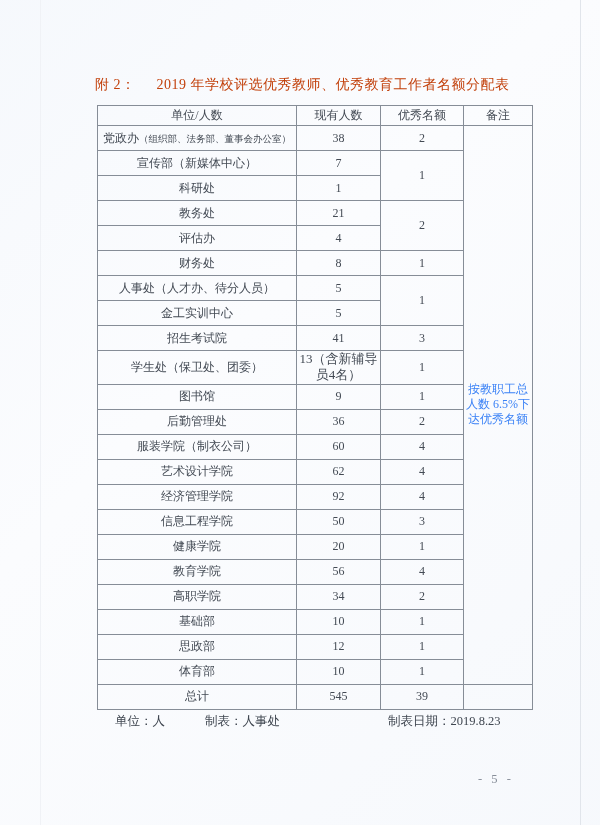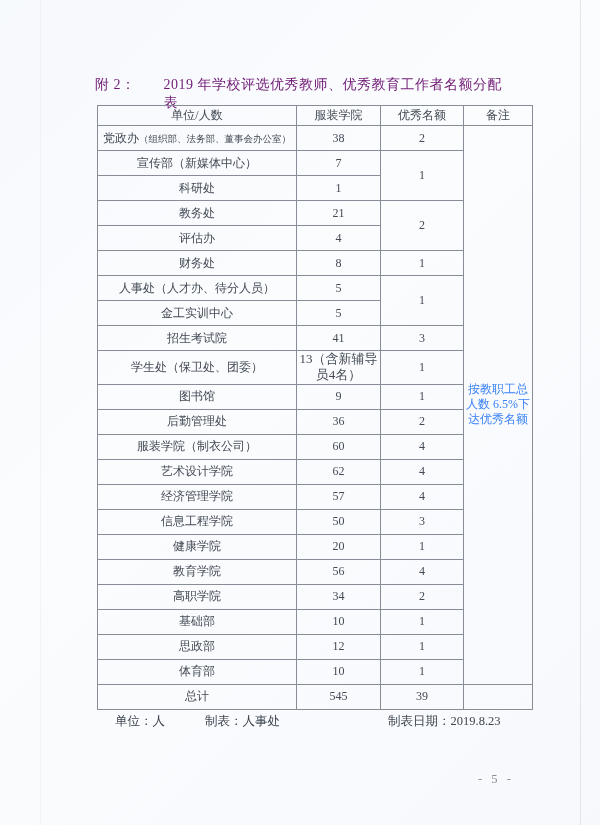--- a/index.html
+++ b/index.html
@@ -9,25 +9,25 @@
     font-family:"Liberation Serif","DejaVu Serif",serif;
     color:#3f4650;
   }
   
   .edge-line-right{position:absolute;top:0;left:580px;width:1px;height:825px;background:#e1e5eb;}
   .edge-line-left{position:absolute;top:0;left:40px;width:1px;height:825px;background:#f0f2f6;}
   .scan-tint{position:absolute;inset:0;background:linear-gradient(135deg,rgba(230,238,248,.25),rgba(255,255,255,0) 40%,rgba(228,236,246,.2));pointer-events:none;}
 
   .title-row{
     position:absolute;top:76px;left:95px;width:420px;
-    font-size:14px;color:#701a75;display:flex;align-items:baseline;
+    font-size:14px;color:#c2410c;display:flex;align-items:baseline;
     letter-spacing:.5px;
   }
   .att-label{flex:0 0 auto;}
-  .doc-title{margin-left:28px;}
+  .doc-title{margin-left:21px;}
 
   table.quota{
     position:absolute;top:105px;left:97px;
     border-collapse:collapse;table-layout:fixed;width:435px;
     font-size:12px;color:#434a54;font-family:Liberation Serif, serif;
   }
   table.quota td, table.quota th{
     border:1px solid #868d97;text-align:center;vertical-align:middle;
     font-weight:normal;padding:0 2px;line-height:1.25;
     overflow:hidden;
@@ -67,21 +67,21 @@
 <table class="quota">
   <colgroup>
     <col style="width:199px">
       <col style="width:84px">
       <col style="width:83px">
       <col style="width:69px">
   </colgroup>
   <tbody>
   <tr class="hdr">
     <th>单位/人数</th>
-    <th>服装学院</th>
+    <th>现有人数</th>
     <th>优秀名额</th>
     <th>备注</th>
   </tr>
 
   <tr class="r">
     <td><span>党政办</span><span class="unit-note" style="font-size:9.5px;">（组织部、法务部、董事会办公室）</span></td>
     <td>38</td>
     <td>2</td>
     <td class="remark" rowspan="22">按教职工总人数 6.5%下达优秀名额</td>
   </tr>
@@ -149,21 +149,21 @@
     <td>60</td>
     <td>4</td>
   </tr>
   <tr class="r">
     <td>艺术设计学院</td>
     <td>62</td>
     <td>4</td>
   </tr>
   <tr class="r">
     <td>经济管理学院</td>
-    <td>57</td>
+    <td>92</td>
     <td>4</td>
   </tr>
   <tr class="r">
     <td>信息工程学院</td>
     <td>50</td>
     <td>3</td>
   </tr>
   <tr class="r">
     <td>健康学院</td>
     <td>20</td>

